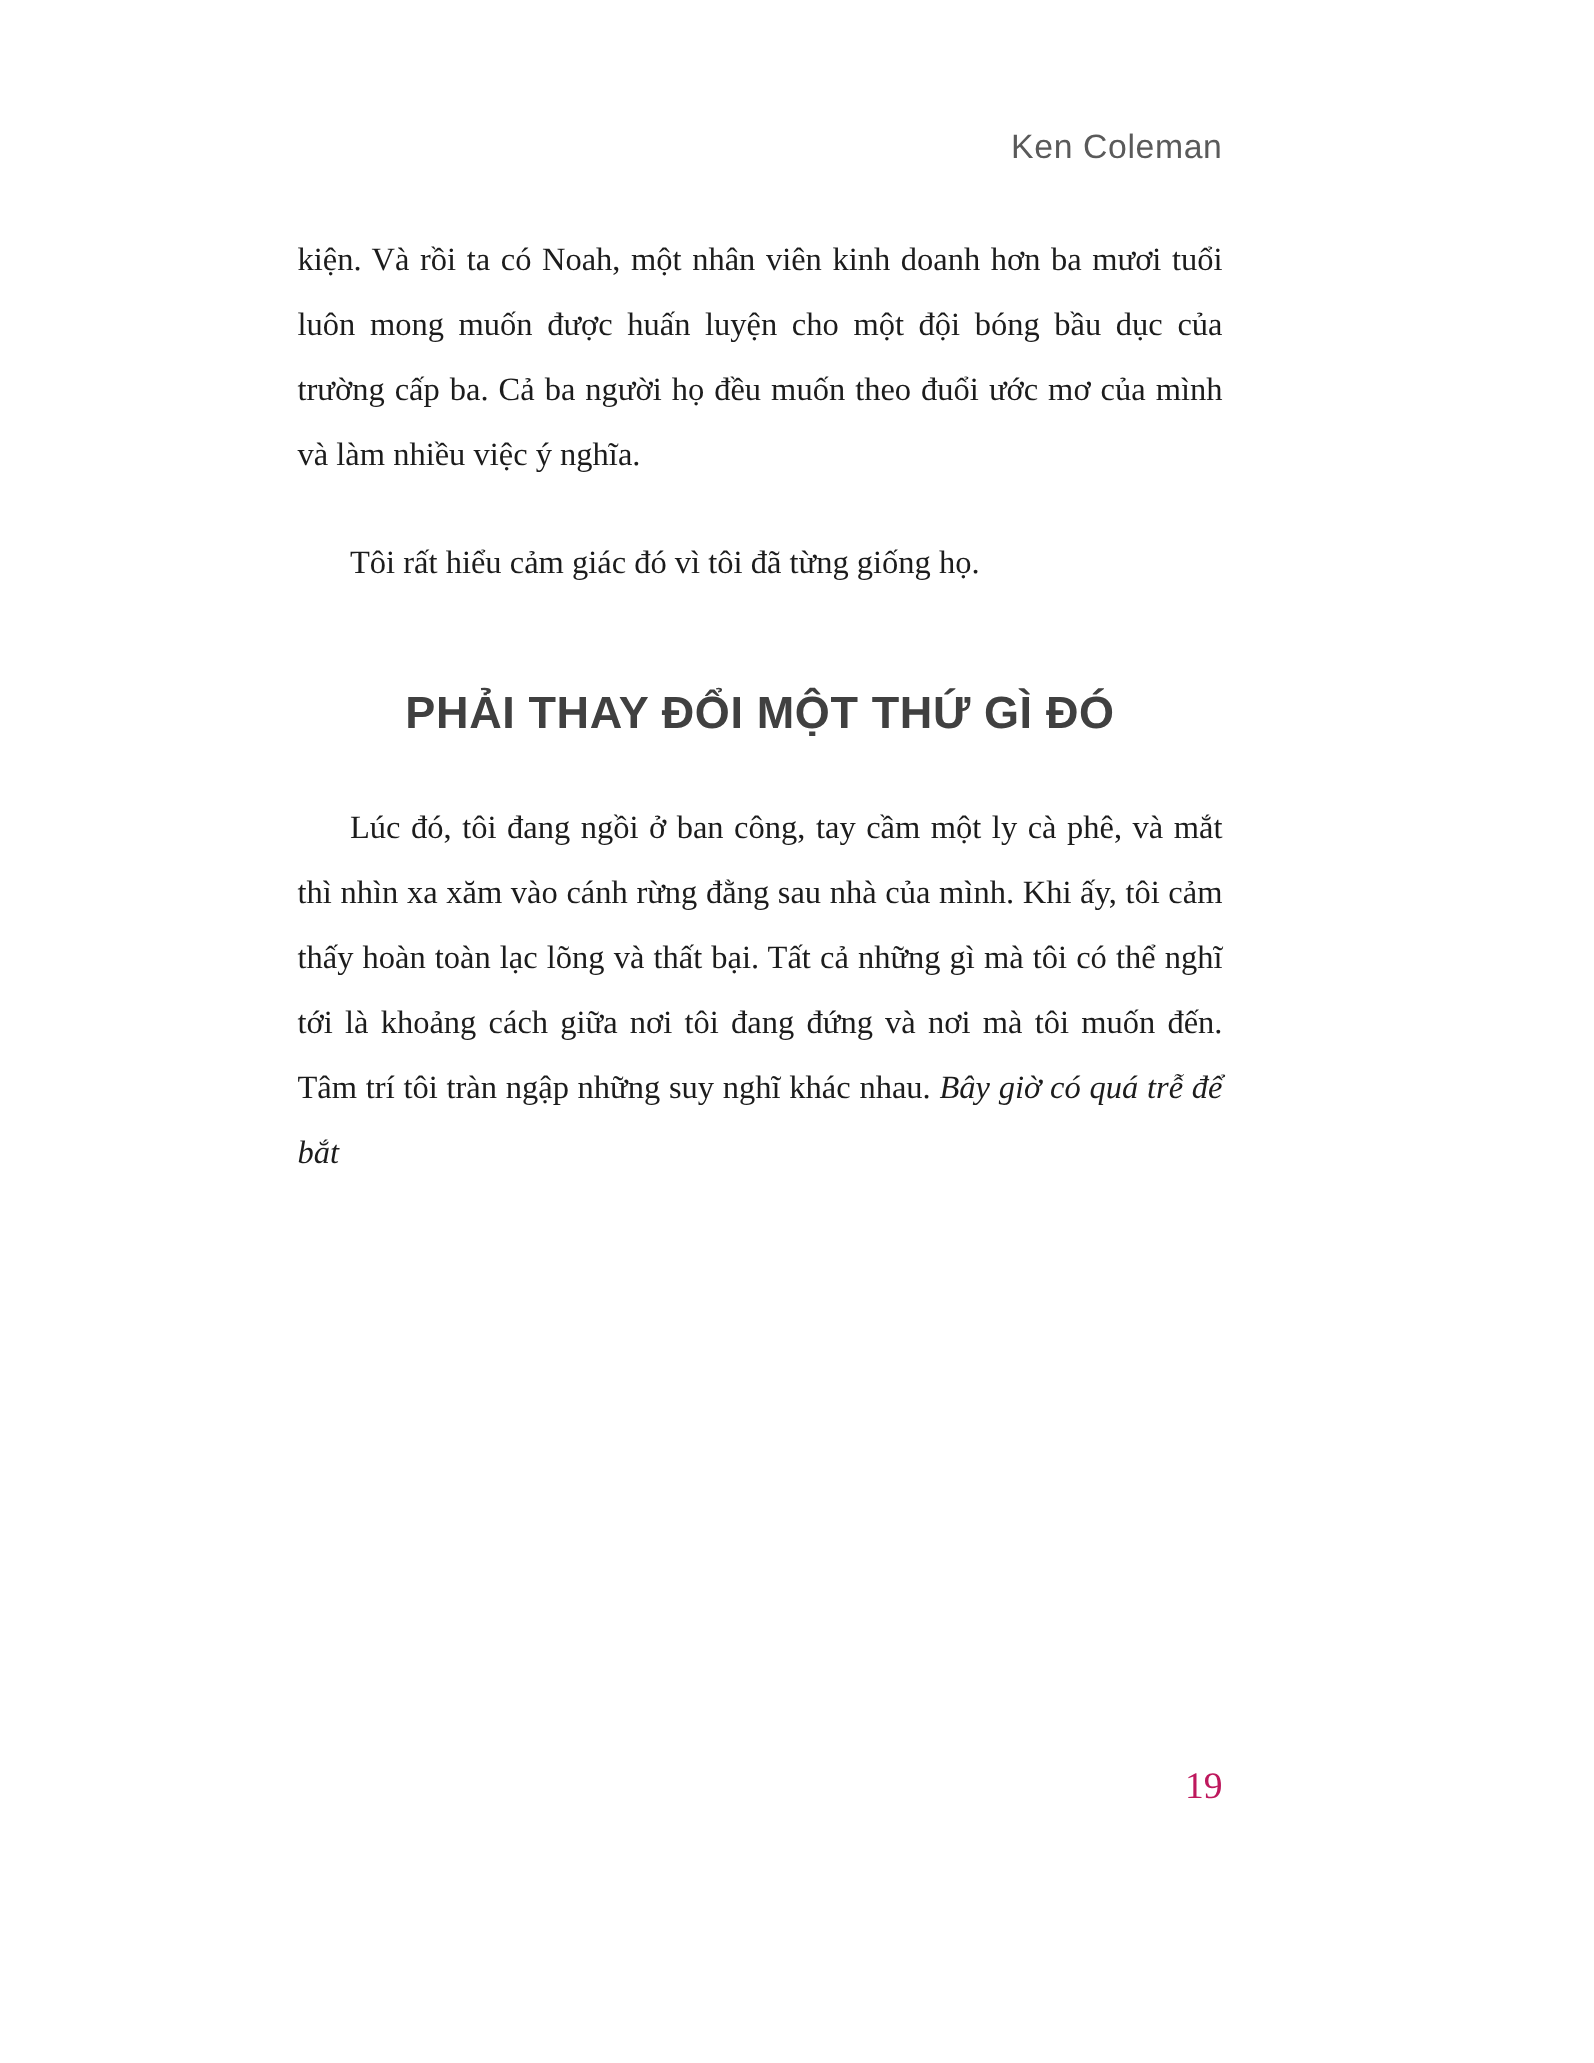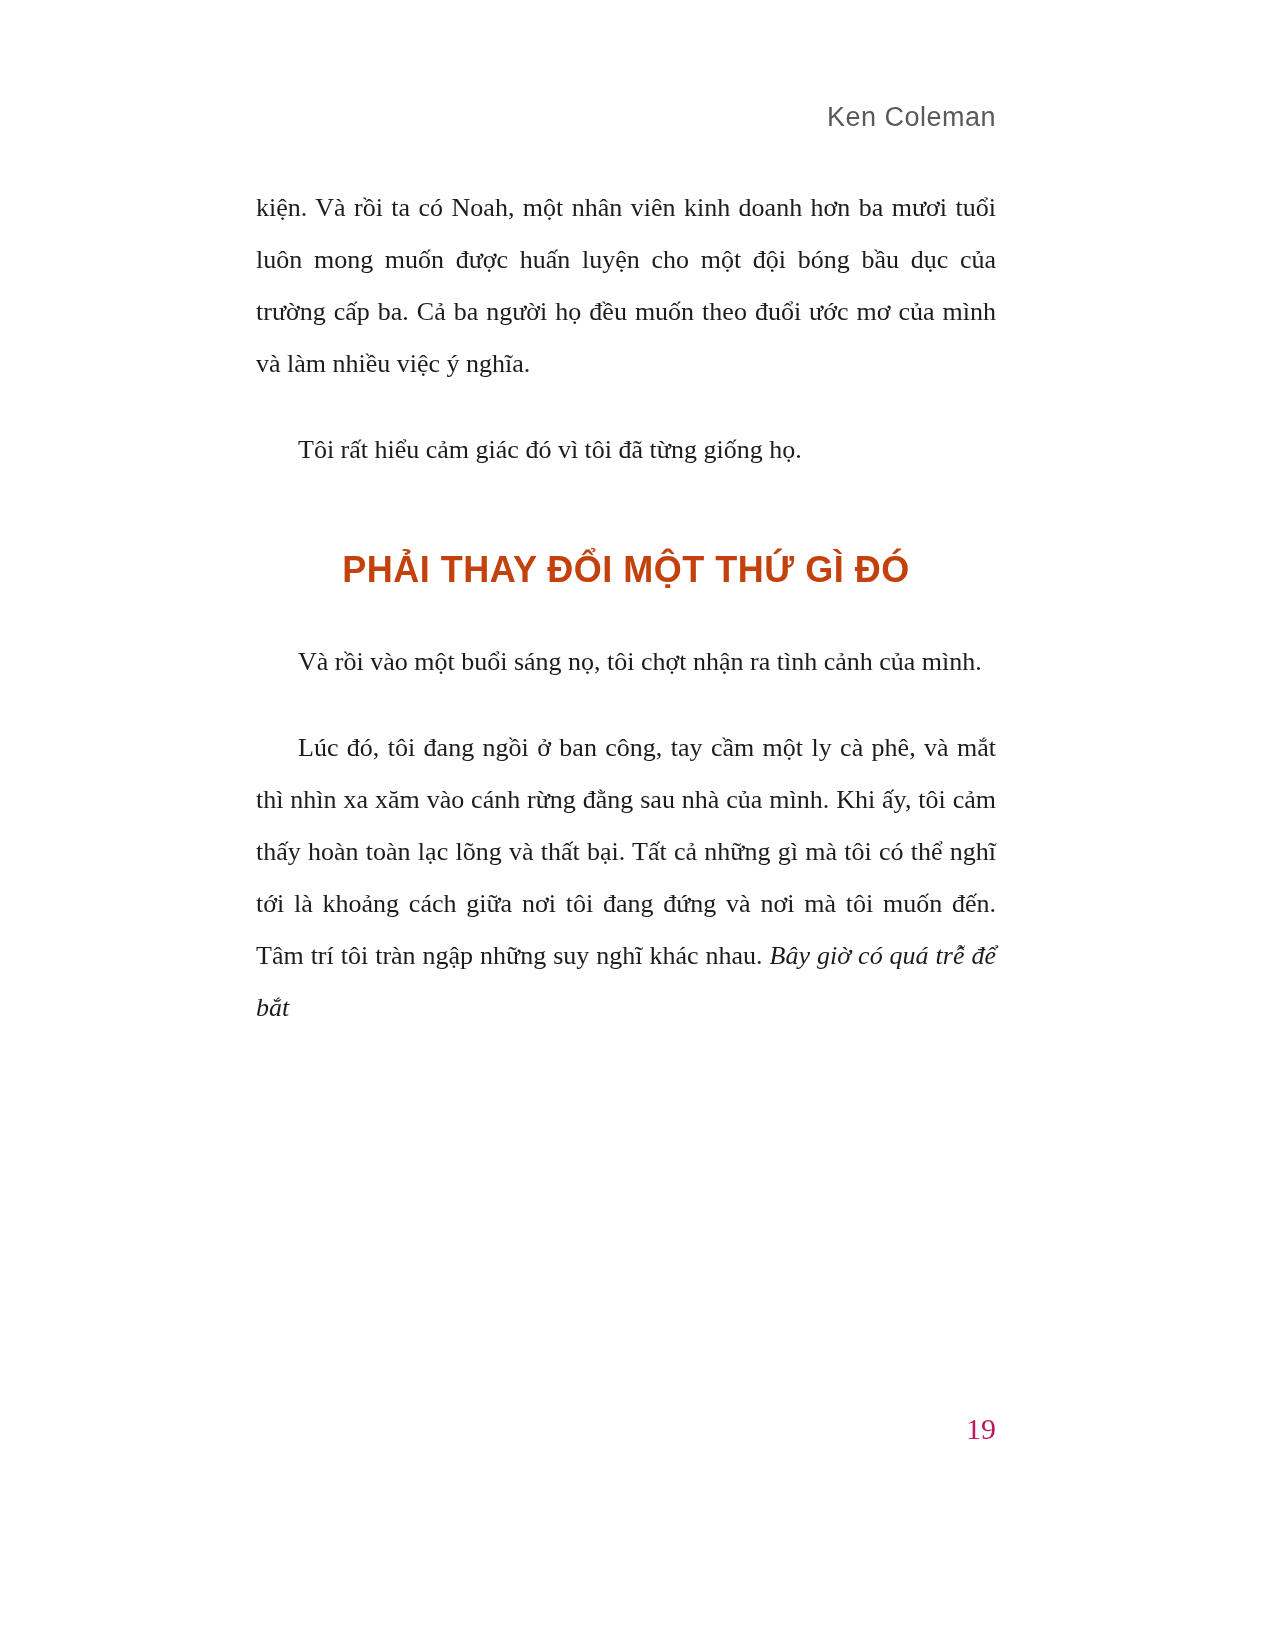--- a/index.html
+++ b/index.html
@@ -9,21 +9,21 @@
   }
   body {
     width: 1275px;
     height: 1650px;
     position: relative;
     font-family: "Liberation Serif", serif;
     color: #1c1c1c;
   }
   .page {
     position: absolute;
-    left: 256px;
+    left: 238px;
     top: 0;
     width: 740px;
     height: 1572px;
   }
   .running-header {
     position: absolute;
     top: 102px;
     right: 0;
     font-family: "Liberation Sans", sans-serif;
     font-size: 27px;
@@ -50,21 +50,21 @@
   p.para.no-indent {
     text-indent: 0;
   }
   .section-heading {
     margin: 72px 0 44px 0;
     font-family: "Liberation Sans", sans-serif;
     font-weight: 700;
     font-size: 36px;
     line-height: 44px;
     text-align: center;
-    color: #c2410c;
+    color: #404040;
     letter-spacing: 0.5px;
   }
   .italic-run {
     font-style: italic;
   }
   .page-number {
     position: absolute;
     top: 1412px;
     right: 0;
     font-family: "Liberation Serif", serif;
@@ -81,21 +81,20 @@
 
   <div class="body-text">
 
     <p class="para no-indent">kiện. Và rồi ta có Noah, một nhân viên kinh doanh hơn ba mươi tuổi luôn mong muốn được huấn luyện cho một đội bóng bầu dục của trường cấp ba. Cả ba người họ đều muốn theo đuổi ước mơ của mình và làm nhiều việc ý nghĩa.</p>
 
     <p class="para indent">Tôi rất hiểu cảm giác đó vì tôi đã từng giống họ.</p>
 
     <h2 class="section-heading">PHẢI THAY ĐỔI MỘT THỨ GÌ ĐÓ</h2>
 
 
-    <p class="para indent">Và rồi vào một buổi sáng nọ, tôi chợt nhận ra tình cảnh của mình.</p>
 
     <p class="para indent"><span>Lúc đó, tôi đang ngồi ở ban công, tay cầm một ly cà phê, và mắt thì nhìn xa xăm vào cánh rừng đằng sau nhà của mình. Khi ấy, tôi cảm thấy hoàn toàn lạc lõng và thất bại. Tất cả những gì mà tôi có thể nghĩ tới là khoảng cách giữa nơi tôi đang đứng và nơi mà tôi muốn đến. Tâm trí tôi tràn ngập những suy nghĩ khác nhau. </span><span class="italic-run">Bây giờ có quá trễ để bắt</span></p>
 
   </div>
 
   <div class="page-number">19</div>
 
 </div>
 
 </body></html>

